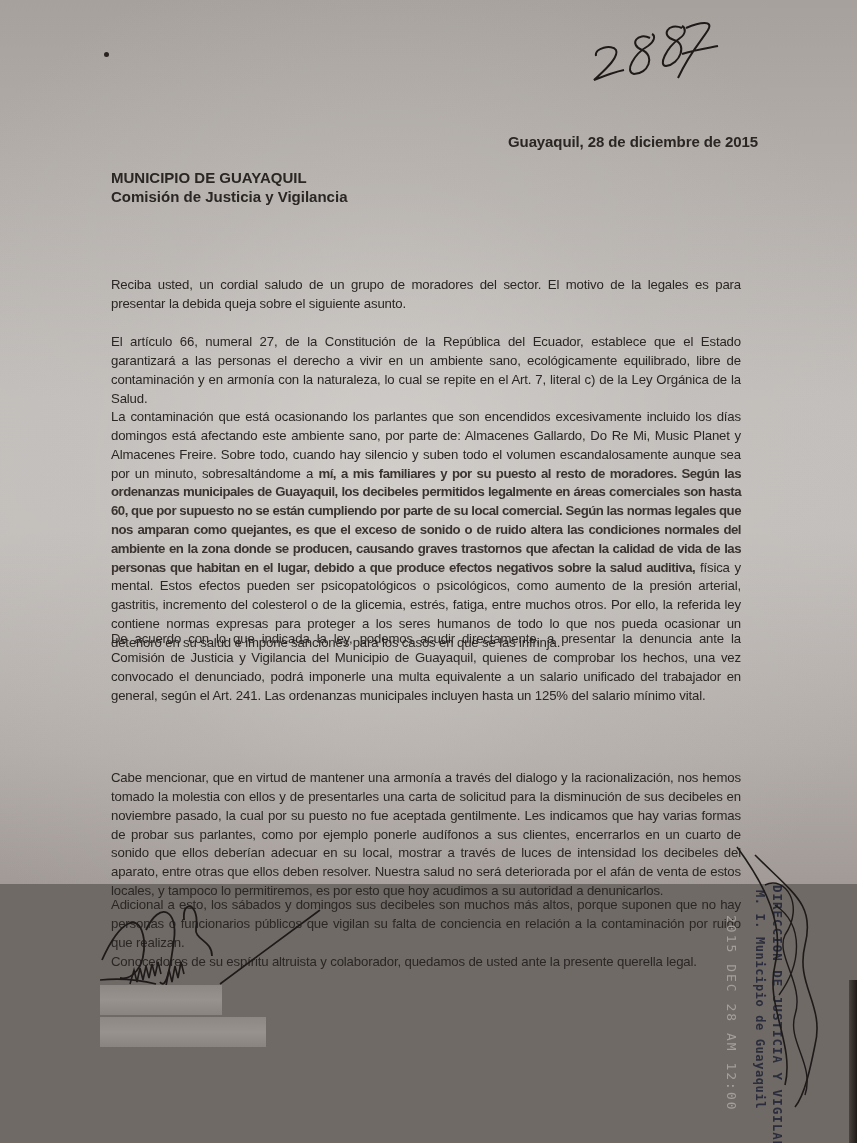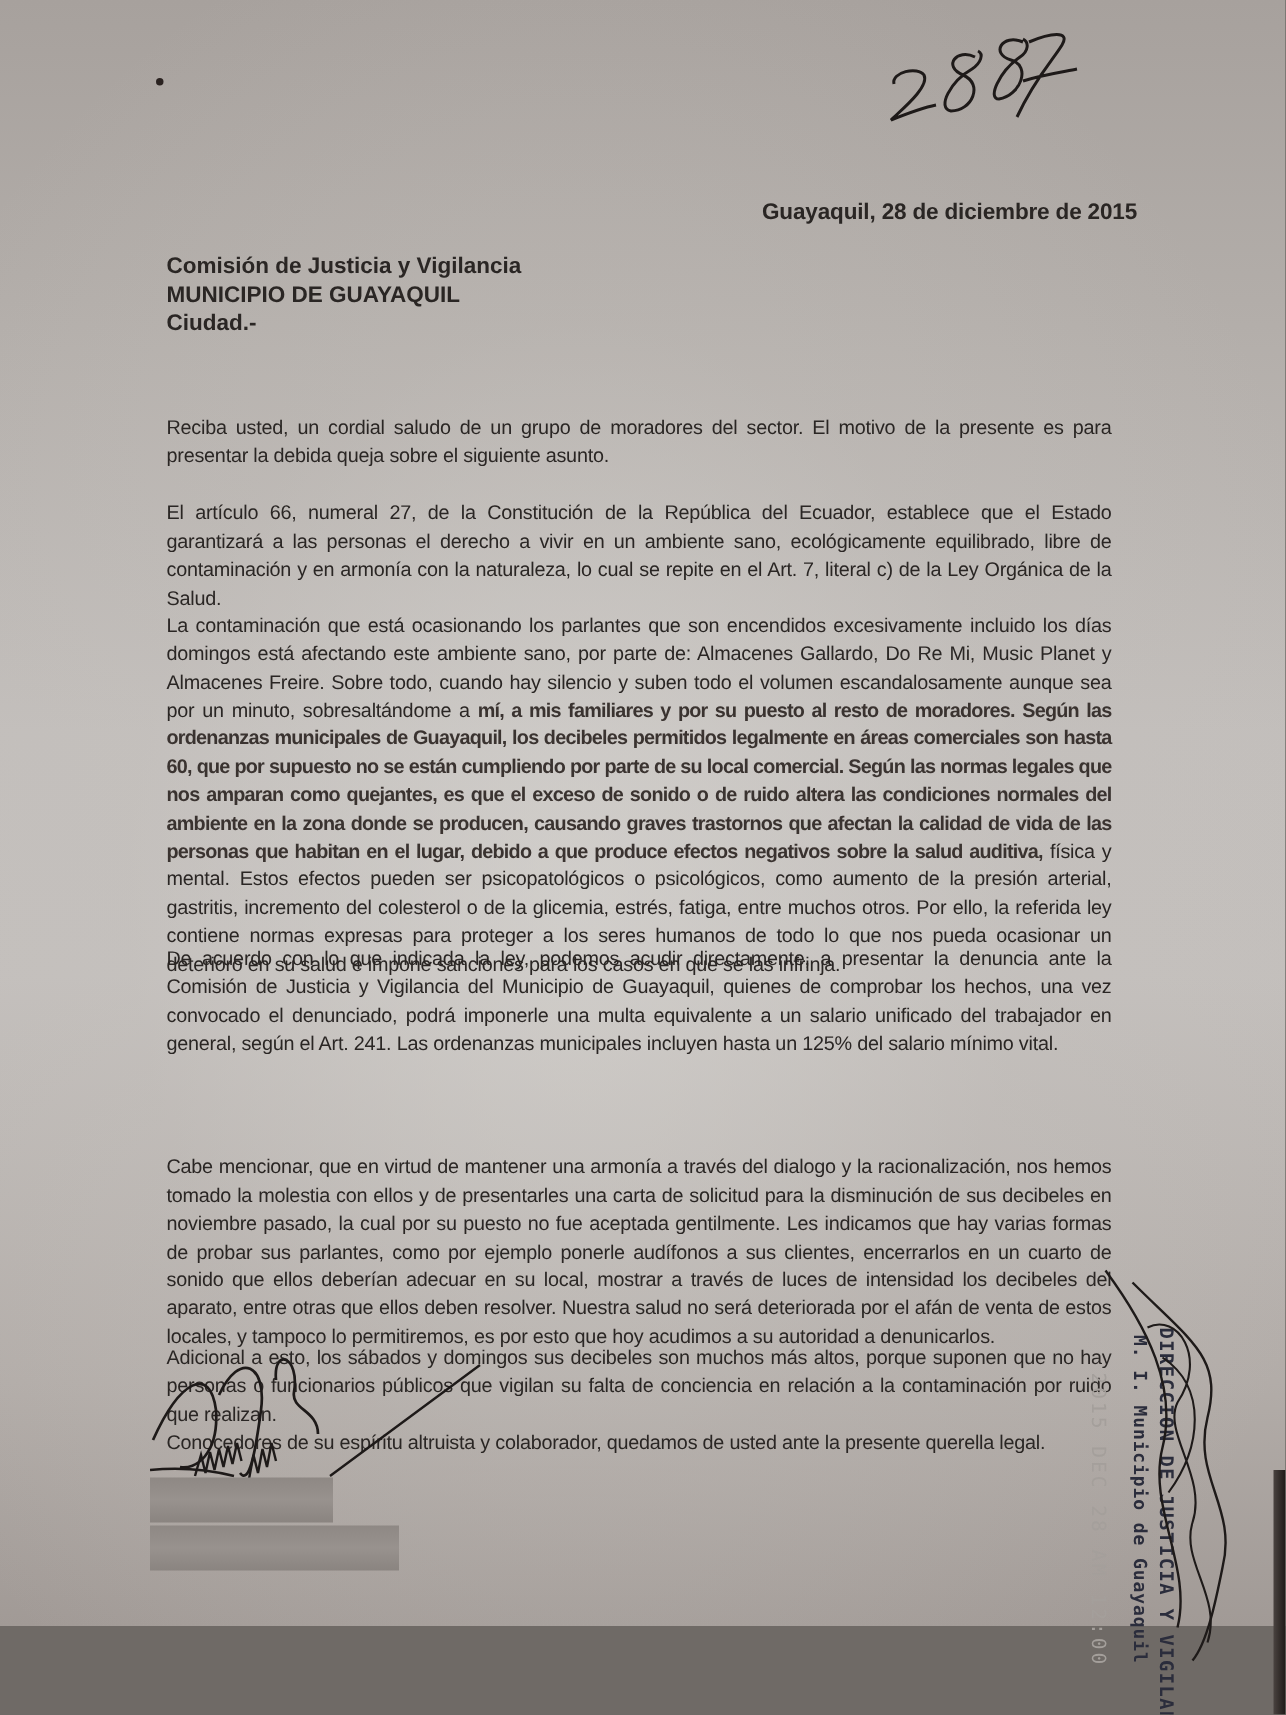--- a/index.html
+++ b/index.html
@@ -6,21 +6,21 @@
       margin: 0;
       padding: 0;
       width: 857px;
       height: 1143px;
       overflow: hidden;
       background: #6f6a66;
     }
     .page {
       position: relative;
       width: 857px;
-      height: 1084px;
+      height: 884px;
       background:
         radial-gradient(ellipse at 45% 55%, rgba(220,218,214,0.55) 0%, rgba(200,196,192,0.25) 45%, rgba(150,144,140,0) 80%),
         linear-gradient(180deg, #a7a19d 0%, #b3aeaa 20%, #c2bebb 45%, #c3bfbc 60%, #b2aca8 85%, #a19a96 100%);
       font-family: "Liberation Sans", sans-serif;
       color: #2a2624;
     }
     .right-edge {
       position: absolute;
       right: 0;
       top: 980px;
@@ -127,26 +127,25 @@
     <title>2887</title>
     <path d="M6 48 C 4 40, 22 36, 26 42 C 30 50, 10 66, 4 72 C 14 68, 24 64, 34 62" fill="none" stroke="#1e1a19" stroke-width="2"></path>
     <path d="M60 30 C 48 24, 38 36, 52 42 C 66 48, 58 66, 44 66 C 34 64, 44 46, 58 38 C 64 34, 66 28, 62 26" fill="none" stroke="#1e1a19" stroke-width="2"></path>
     <path d="M92 20 C 78 14, 70 28, 84 32 C 98 36, 90 56, 76 58 C 68 58, 76 40, 90 30 C 96 26, 96 20, 92 18" fill="none" stroke="#1e1a19" stroke-width="2"></path>
     <path d="M96 20 C 110 14, 124 12, 118 22 C 112 32, 100 44, 88 70 M 92 46 C 104 42, 118 40, 128 38" fill="none" stroke="#1e1a19" stroke-width="2"></path>
   </svg>
 
   <div class="date-line">Guayaquil, 28 de diciembre de 2015</div>
 
   <div class="recipient">
+    <div>MUNICIPIO DE GUAYAQUIL</div>
     <div>Comisión de Justicia y Vigilancia</div>
-    <div>MUNICIPIO DE GUAYAQUIL</div>
-    <div>Ciudad.-</div>
   </div>
 
-  <p class="body-text p1">Reciba usted, un cordial saludo de un grupo de moradores del sector. El motivo de la presente es para presentar la debida queja sobre el siguiente asunto.</p>
+  <p class="body-text p1">Reciba usted, un cordial saludo de un grupo de moradores del sector. El motivo de la legales es para presentar la debida queja sobre el siguiente asunto.</p>
   <p class="body-text p2">El artículo 66, numeral 27, de la Constitución de la República del Ecuador, establece que el Estado garantizará a las personas el derecho a vivir en un ambiente sano, ecológicamente equilibrado, libre de contaminación y en armonía con la naturaleza, lo cual se repite en el Art. 7, literal c) de la Ley Orgánica de la Salud.</p>
   <p class="body-text p3"><span>La contaminación que está ocasionando los parlantes que son encendidos excesivamente incluido los días domingos está afectando este ambiente sano, por parte de: Almacenes Gallardo, Do Re Mi, Music Planet y Almacenes Freire. Sobre todo, cuando hay silencio y suben todo el volumen escandalosamente aunque sea por un minuto, sobresaltándome a </span><span class="heavy">mí, a mis familiares y por su puesto al resto de moradores.  Según las ordenanzas municipales de Guayaquil, los decibeles permitidos legalmente en áreas comerciales son hasta 60, que por supuesto no se están cumpliendo por parte de su local comercial. Según las normas legales que nos amparan como quejantes, es que el exceso de sonido o de ruido altera las condiciones normales del ambiente en la zona donde se producen, causando graves trastornos que afectan la calidad de vida de las personas que habitan en el lugar, debido a que produce efectos negativos sobre la salud auditiva,</span><span> física y mental. Estos efectos pueden ser psicopatológicos o psicológicos, como aumento de la presión arterial, gastritis, incremento del colesterol o de la glicemia, estrés, fatiga, entre muchos otros. Por ello, la referida ley contiene normas expresas para proteger a los seres humanos de todo lo que nos pueda ocasionar un deterioro en su salud e impone sanciones para los casos en que se las infrinja.</span></p>
   <p class="body-text p4">De acuerdo con lo que indicada la ley, podemos acudir directamente, a presentar la denuncia ante la Comisión de Justicia y Vigilancia del Municipio de Guayaquil, quienes de comprobar los hechos, una vez convocado el denunciado, podrá imponerle una multa equivalente a un salario unificado del trabajador en general, según el Art. 241. Las ordenanzas municipales incluyen hasta un 125% del salario mínimo vital.</p>
   <p class="body-text p5">Cabe mencionar, que en virtud de mantener una armonía a través del dialogo y la racionalización, nos hemos tomado la molestia con ellos y de presentarles una carta de solicitud para la disminución de sus decibeles en noviembre pasado, la cual por su puesto no fue aceptada gentilmente. Les indicamos que hay varias formas de probar sus parlantes, como por ejemplo ponerle audífonos a sus clientes, encerrarlos en un cuarto de sonido que ellos deberían adecuar en su local, mostrar a través de luces de intensidad los decibeles del aparato, entre otras que ellos deben resolver. Nuestra salud no será deteriorada por el afán de venta de estos locales, y tampoco lo permitiremos, es por esto que hoy acudimos a su autoridad a denunicarlos.</p>
   <p class="body-text p6">Adicional a esto, los sábados y domingos sus decibeles son muchos más altos, porque suponen que no hay personas o funcionarios públicos que vigilan su falta de conciencia en relación a la contaminación por ruido que realizan.</p>
   <p class="body-text p7">Conocedores de su espíritu altruista y colaborador, quedamos de usted ante la presente querella legal.</p>
 
   <svg class="signature" viewBox="0 0 260 160">
     <path d="M2 60 C 20 20, 40 10, 44 40 C 46 70, 30 80, 20 78 M 46 30 C 60 0, 78 10, 74 40 C 70 70, 66 90, 60 82 M 84 20 C 82 -2, 100 4, 96 28 C 94 40, 112 40, 112 56" fill="none" stroke="#1e1a19" stroke-width="1.8"></path>
     <path d="M30 84 l4 -14 l3 12 l3 -14 l3 12 l3 -14 l3 12 l3 -14 l3 12 l3 -14 l3 12 M 66 86 l3 -16 l3 12 l3 -16 l3 12 l3 -16 l3 12" fill="none" stroke="#1e1a19" stroke-width="1.6"></path>

